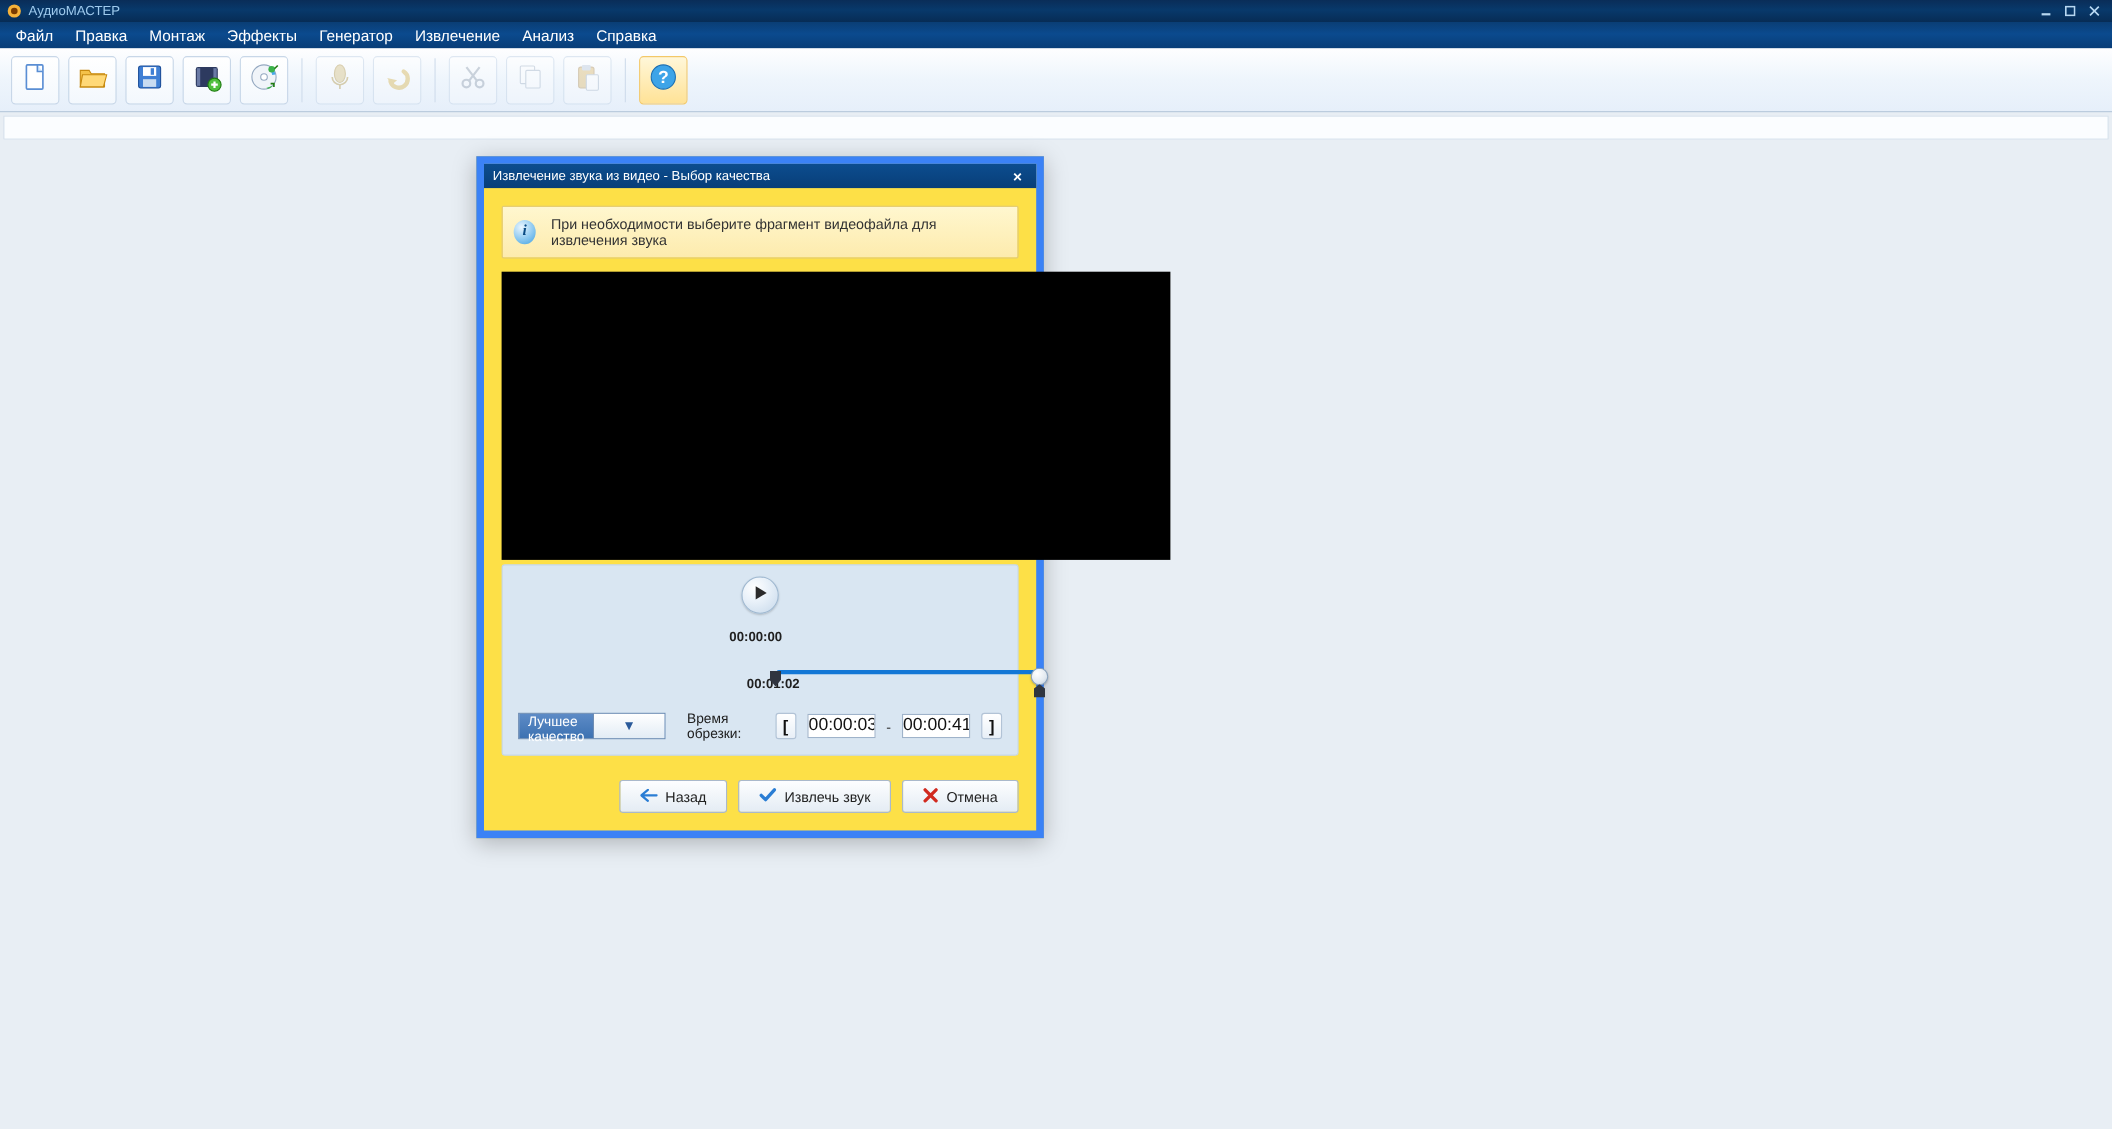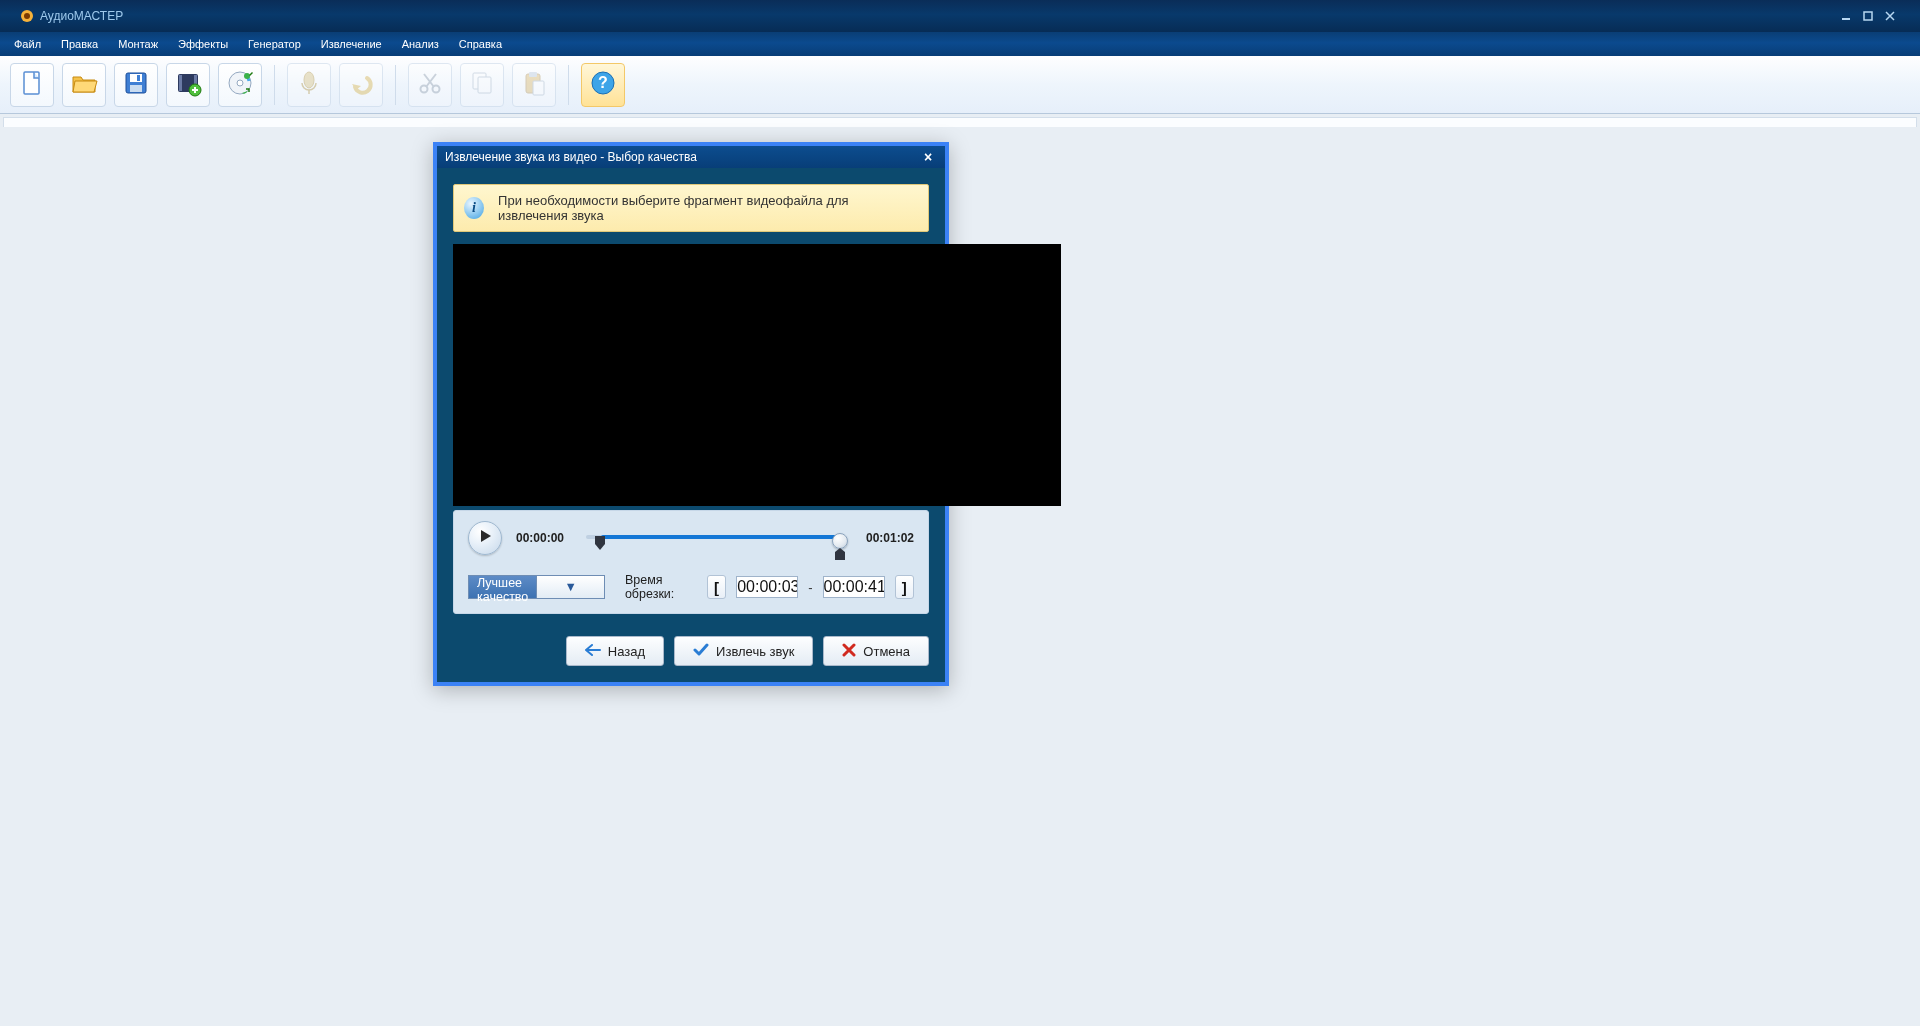--- a/index.html
+++ b/index.html
@@ -1,41 +1,41 @@
 <!DOCTYPE html>
 <html><head>
 <meta charset="utf-8">
 <style>
   * { margin:0; padding:0; box-sizing:border-box; font-family:"Segoe UI",Tahoma,Arial,sans-serif; -webkit-font-smoothing:antialiased; }
   html,body{ width:1920px; height:1026px; overflow:hidden; background:#e8eef4; }
   
-  .titlebar{ height:32px; background:linear-gradient(to bottom,#0a2d58,#08396b 45%,#072c55); color:#9ec9ec; font-size:12px; display:flex; align-items:center; padding:0 20px; }
+  .titlebar{ height:20px; background:linear-gradient(to bottom,#0a2d58,#08396b 45%,#072c55); color:#9ec9ec; font-size:12px; display:flex; align-items:center; padding:0 6px; }
   .titlebar .logo{ width:14px; height:14px; margin-right:6px; display:flex; align-items:center; justify-content:center;}
   .titlebar .spacer{ flex:1; }
   .titlebar .wbtn{ width:20px; height:14px; margin-left:2px; display:flex; align-items:center; justify-content:center; color:#b7d7f1; cursor:pointer;}
-  .menubar{ height:24px; background:linear-gradient(to bottom,#0a3e75,#0b4a8e 45%,#083d77); color:#fff; display:flex; align-items:center; padding:0 4px; font-size:11px;}
+  .menubar{ height:24px; background:linear-gradient(to bottom,#0a3e75,#0b4a8e 45%,#083d77); color:#fff; display:flex; align-items:center; padding:0 4px; font-size:14px;}
   .menubar .mitem{ padding:3px 10px; cursor:pointer; }
   .toolbar{ height:58px; background:linear-gradient(to bottom,#fefeff,#eef5fc 50%,#e6effa); border-bottom:1px solid #b6c8dc; display:flex; align-items:center; padding:0 10px; gap:8px;}
   .tbtn{ width:44px; height:44px; border:1px solid #c8d7e8; border-radius:4px; background:linear-gradient(to bottom,#ffffff,#f3f8fd); display:flex; align-items:center; justify-content:center; cursor:pointer;}
   .tbtn.active{ border-color:#f3c868; background:linear-gradient(to bottom,#fff7d9,#ffe296);}
   .tbtn.disabled{ opacity:.55; cursor:default;}
   .tsep{ width:1px; height:40px; background:#cfdceb; margin:0 4px;}
   .infostrip{ height:22px; margin:3px 3px 0 3px; background:#fbfdff; border:1px solid #d3deea;}
   .workspace{ position:absolute; left:0; right:0; top:127px; bottom:0; background:#e8eef4;}
   
-  .dialog{ position:absolute; left:433px; top:142px; width:516px; background:#0c4a6e; border:4px solid #3b82f6; box-shadow:0 4px 20px rgba(0,0,0,.25);}
+  .dialog{ position:absolute; left:433px; top:142px; width:516px; background:#fde047; border:7px solid #3b82f6; box-shadow:0 4px 20px rgba(0,0,0,.25);}
   .dlg-title{ height:22px; background:linear-gradient(to bottom,#0c4d8f,#083e78); color:#fff; font-size:12px; display:flex; align-items:center; padding:0 8px;}
   .dlg-title .spacer{flex:1;}
   .dlg-close{ width:18px; height:16px; color:#fff; font-weight:bold; font-size:14px; display:flex; align-items:center; justify-content:center; cursor:pointer;}
   .dlg-body{ padding:16px 16px 10px 16px;}
   .infobox{ border:1px solid #e0c879; background:linear-gradient(to bottom,#fff7cf,#fdebad); padding:8px 10px; display:flex; align-items:center; gap:14px; font-size:13px; color:#333; border-radius:2px;}
   .infobox .iicon{ width:22px; height:22px; border-radius:50%; background:radial-gradient(circle at 35% 30%,#eaf6ff 0%,#8bc8f0 55%,#3e9fe0 100%); display:flex; align-items:center; justify-content:center; color:#0a4b84; font-weight:bold; font-family:Georgia,serif; font-style:italic; font-size:14px;}
   .video{ margin-top:12px; width:608px; height:262px; background:#000;}
   .controls{ margin-top:4px; background:#d9e6f2; border:1px solid #c6d7e8; border-radius:3px; padding:10px 14px 12px 14px;}
-  .row1{ display:flex; align-items:center; gap:14px;}
+  .row1{ display:flex; align-items:center; gap:14px;flex-direction:column;}
   .playbtn{ width:34px; height:34px; border-radius:50%; background:radial-gradient(circle at 35% 30%,#ffffff 0%,#e9f1f9 40%,#c6d8ea 100%); border:1px solid #9fb8d0; display:flex; align-items:center; justify-content:center; cursor:pointer; box-shadow:0 1px 2px rgba(0,0,0,.2);}
   .playbtn svg{ margin-left:2px;}
   .time{ font-size:12px; color:#202020; font-weight:bold; width:56px;}
   .time.right{text-align:right;margin-left:16px;}
   .slider{ flex:1; position:relative; height:24px;}
   .track{ position:absolute; left:0; right:0; top:9px; height:4px; background:#bfd0e2; border-radius:2px;}
   .trackfill{ position:absolute; left:15px; top:9px; height:4px; background:#1377d6; border-radius:2px; width:236px;}
   .startmark{ position:absolute; left:8px; top:10px;}
   .endmark{ position:absolute; left:246px; top:7px;}
   .thumb{ width:16px; height:16px; border-radius:50%; background:radial-gradient(circle at 35% 30%,#fff 0%,#e2e9f0 60%,#b7c7d8 100%); border:1px solid #8aa2bc; box-shadow:0 1px 2px rgba(0,0,0,.25);}

